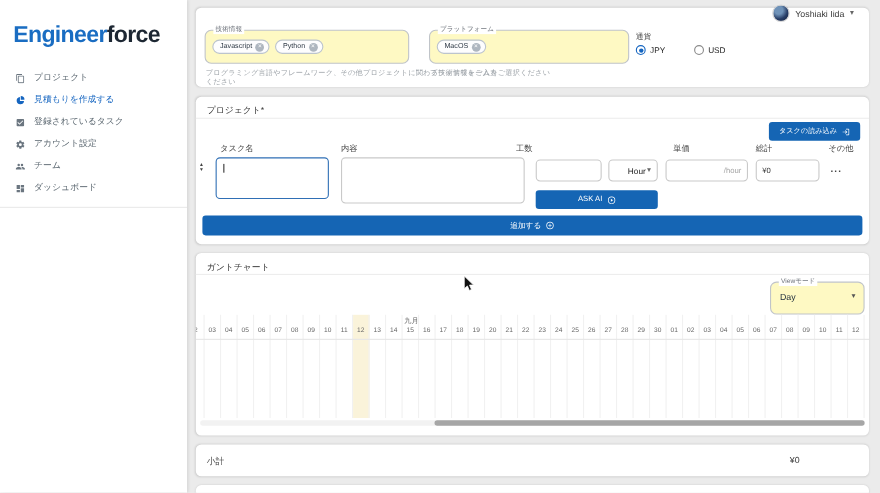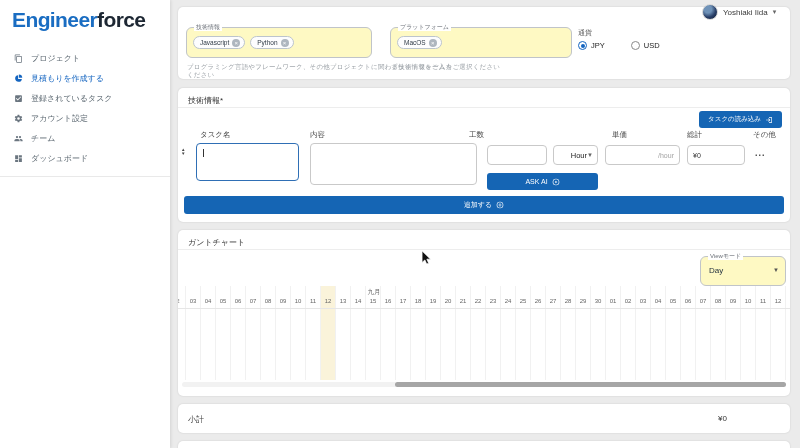--- a/index.html
+++ b/index.html
@@ -2,24 +2,24 @@
 <html><head>
 <meta charset="utf-8">
 <style>
   * { margin:0; padding:0; box-sizing:border-box; }
   html,body { width:800px; height:448px; overflow:hidden; }
   body { background:#ebebeb; font-family:"Liberation Sans", sans-serif; position:relative; color:#333; }
 
   
   .sidebar { position:absolute; left:0; top:0; width:170px; height:448px; background:#fff;
              box-shadow:1px 0 3px rgba(0,0,0,.10); z-index:5; }
-  .logo { padding:8px 0 0 12px; font-size:21px; font-weight:bold; letter-spacing:-0.6px; white-space:nowrap; }
+  .logo { padding:20px 0 0 12px; font-size:21px; font-weight:bold; letter-spacing:-0.6px; white-space:nowrap; }
   .logo-p1 { color:#1a6dc2; } .logo-p2 { color:#1d2733; }
   .menu { margin-top:16px; }
-  .menu-item { display:flex; align-items:center; gap:8px; padding:4.5px 0 4.5px 14px;
+  .menu-item { display:flex; align-items:flex-end; gap:8px; padding:4.5px 0 4.5px 14px;
                font-size:8px; color:#5b6770; cursor:pointer; }
   .menu-item svg { width:9px; height:9px; flex:none; fill:#6b7680; }
   .menu-item.active { color:#1565c0; }
   .menu-item.active svg { fill:#1565c0; }
   .menu-divider { border-top:1px solid #e9e9e9; margin-top:8px; }
 
   
   .header-user { position:absolute; left:702px; top:4px; display:flex; align-items:center; gap:5px; z-index:6; cursor:pointer;justify-content:flex-end; }
   .avatar { width:16px; height:16px; border-radius:50%;
             background:radial-gradient(circle at 35% 30%, #6f92b8 0 28%, #273d66 60%, #131f36 100%);
@@ -194,21 +194,21 @@
       <span>JPY</span>
     </span>
     <span class="radio">
       <span class="radio-circle"></span>
       <span>USD</span>
     </span>
   </div>
 </div>
 
 <div class="card card-tasks">
-  <div class="section-title">技術情報*</div>
+  <div class="section-title">プロジェクト*</div>
   <div class="card-divider"></div>
 
   <button class="btn-blue load-btn">
     <span>タスクの読み込み</span>
     <svg viewBox="0 0 24 24" width="8" height="8">
         <path d="M11 7l5 5-5 5-1.4-1.4L12.2 13H3v-2h9.2L9.6 8.4zM19 3a2 2 0 0 1 2 2v14a2 2 0 0 1-2 2h-7v-2h7V5h-7V3z"></path>
       </svg>
   </button>
 
   <div class="col-head" style="left:22px;">タスク名</div>

